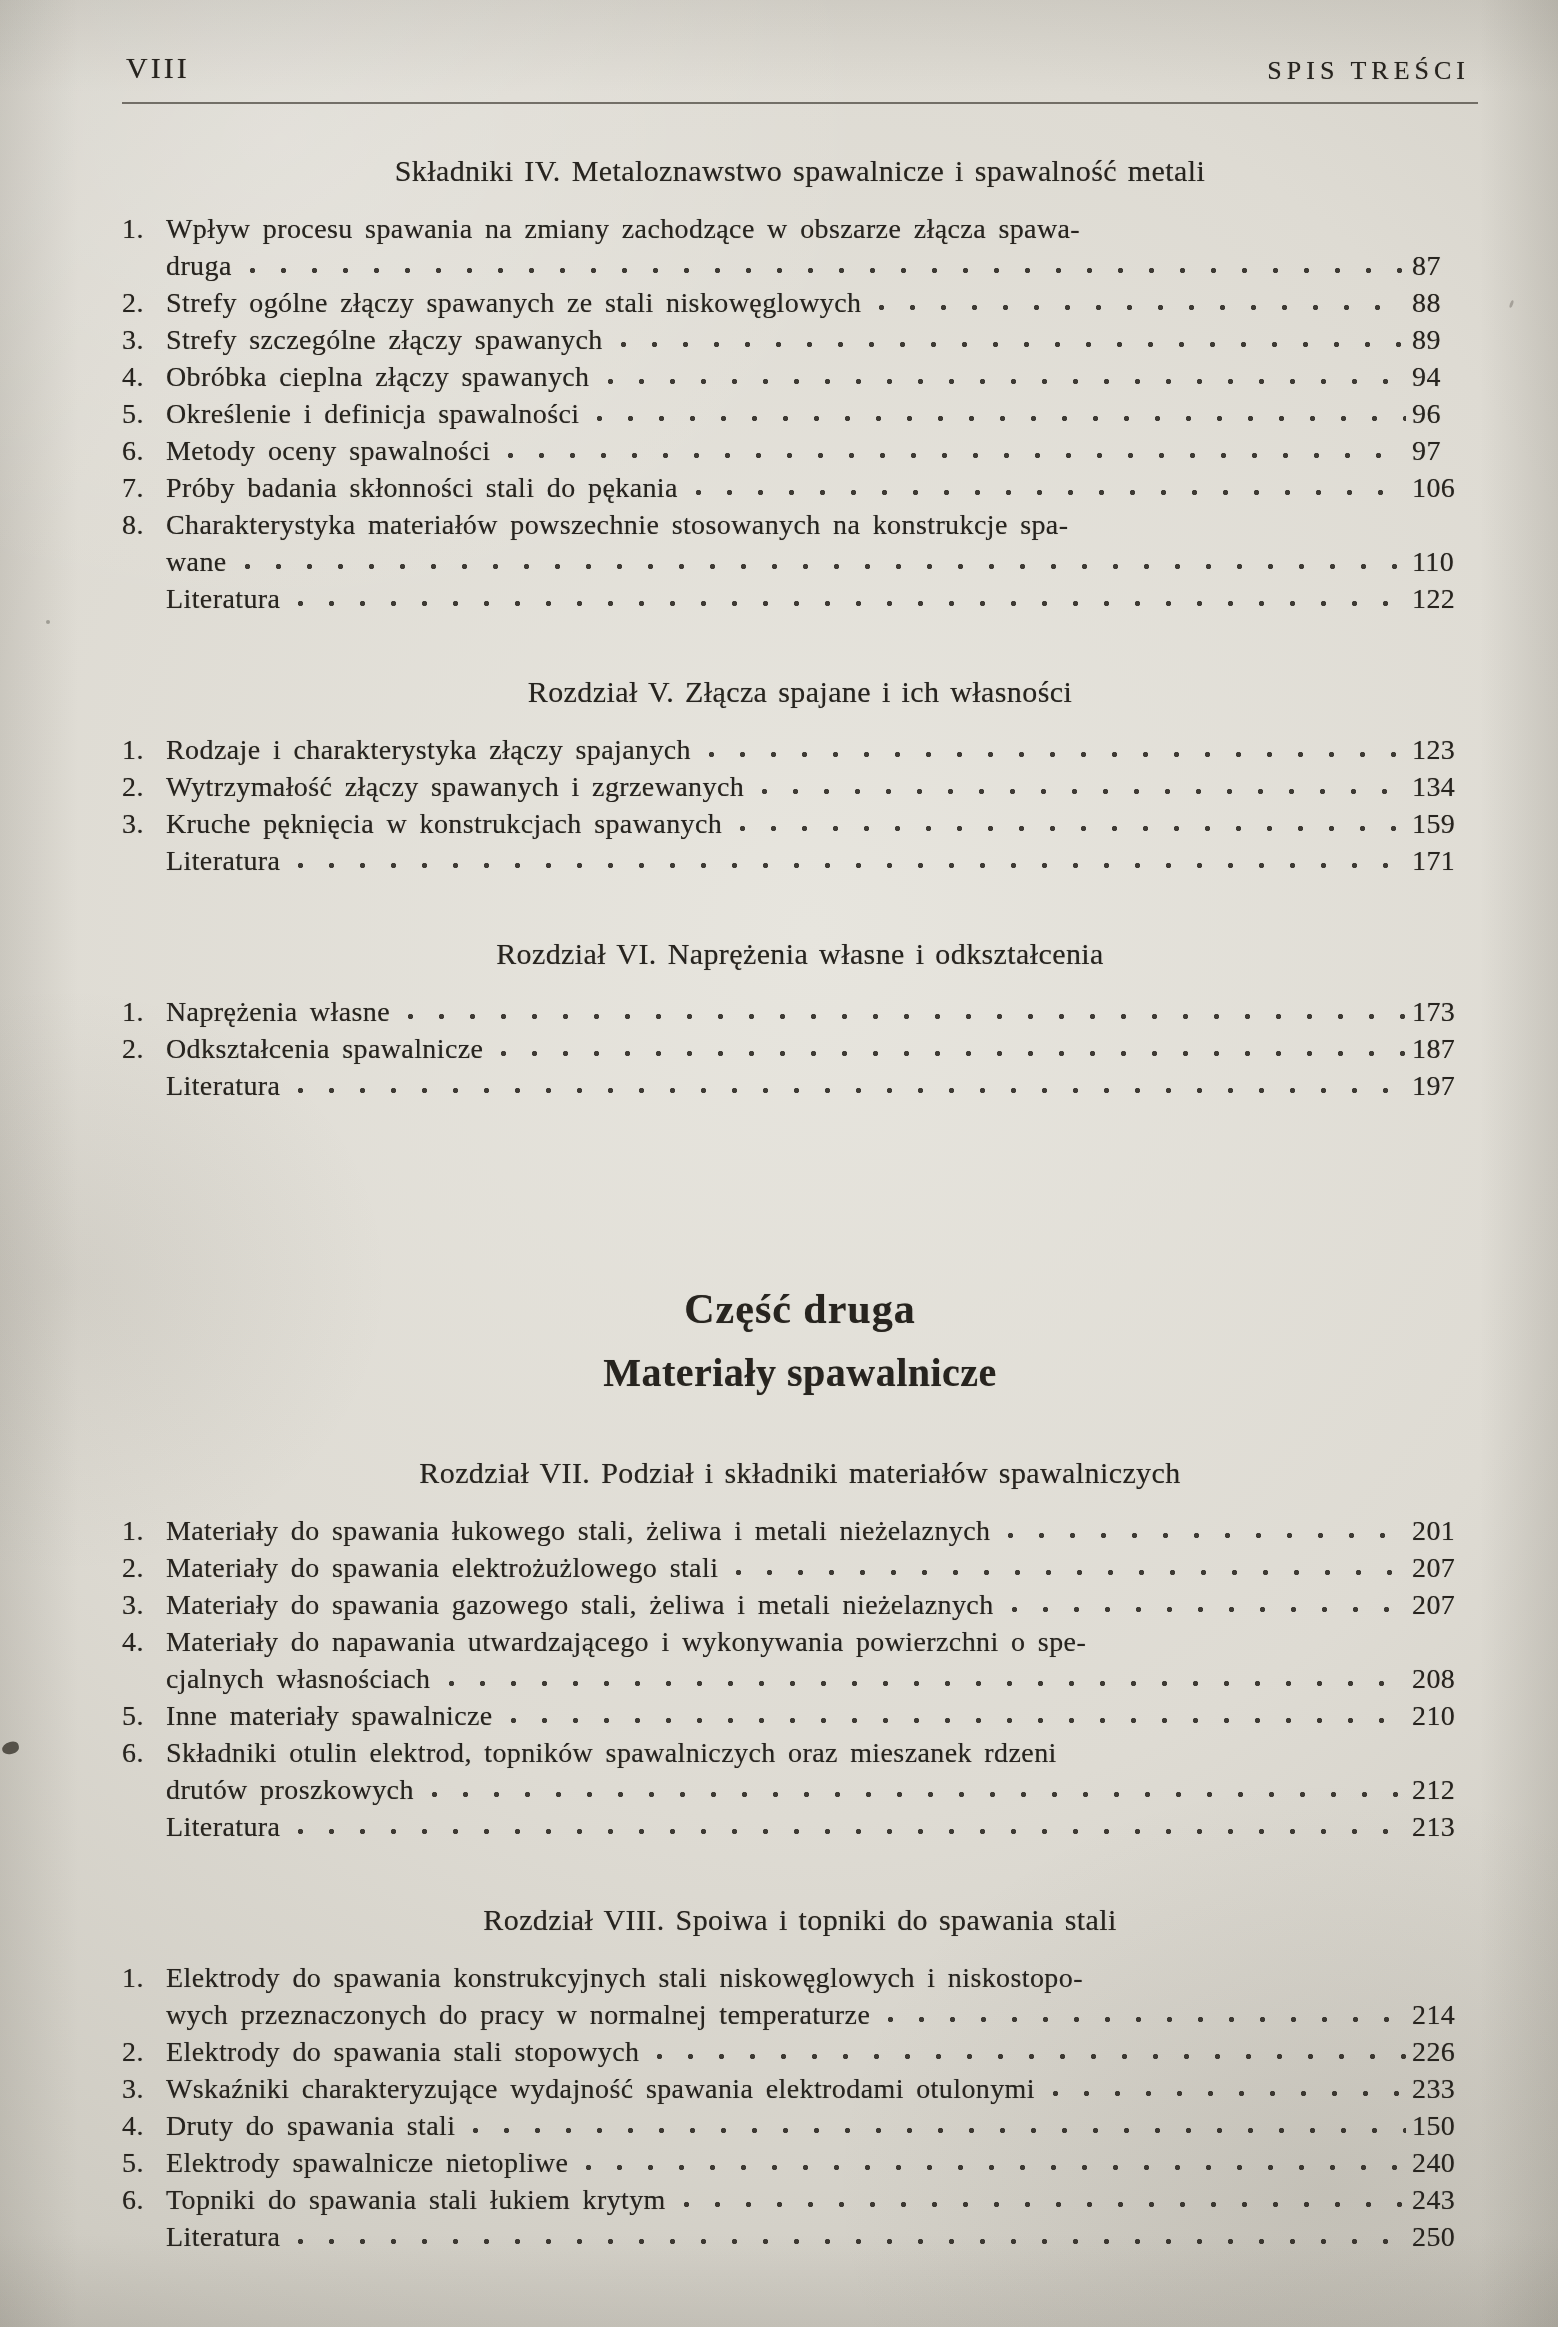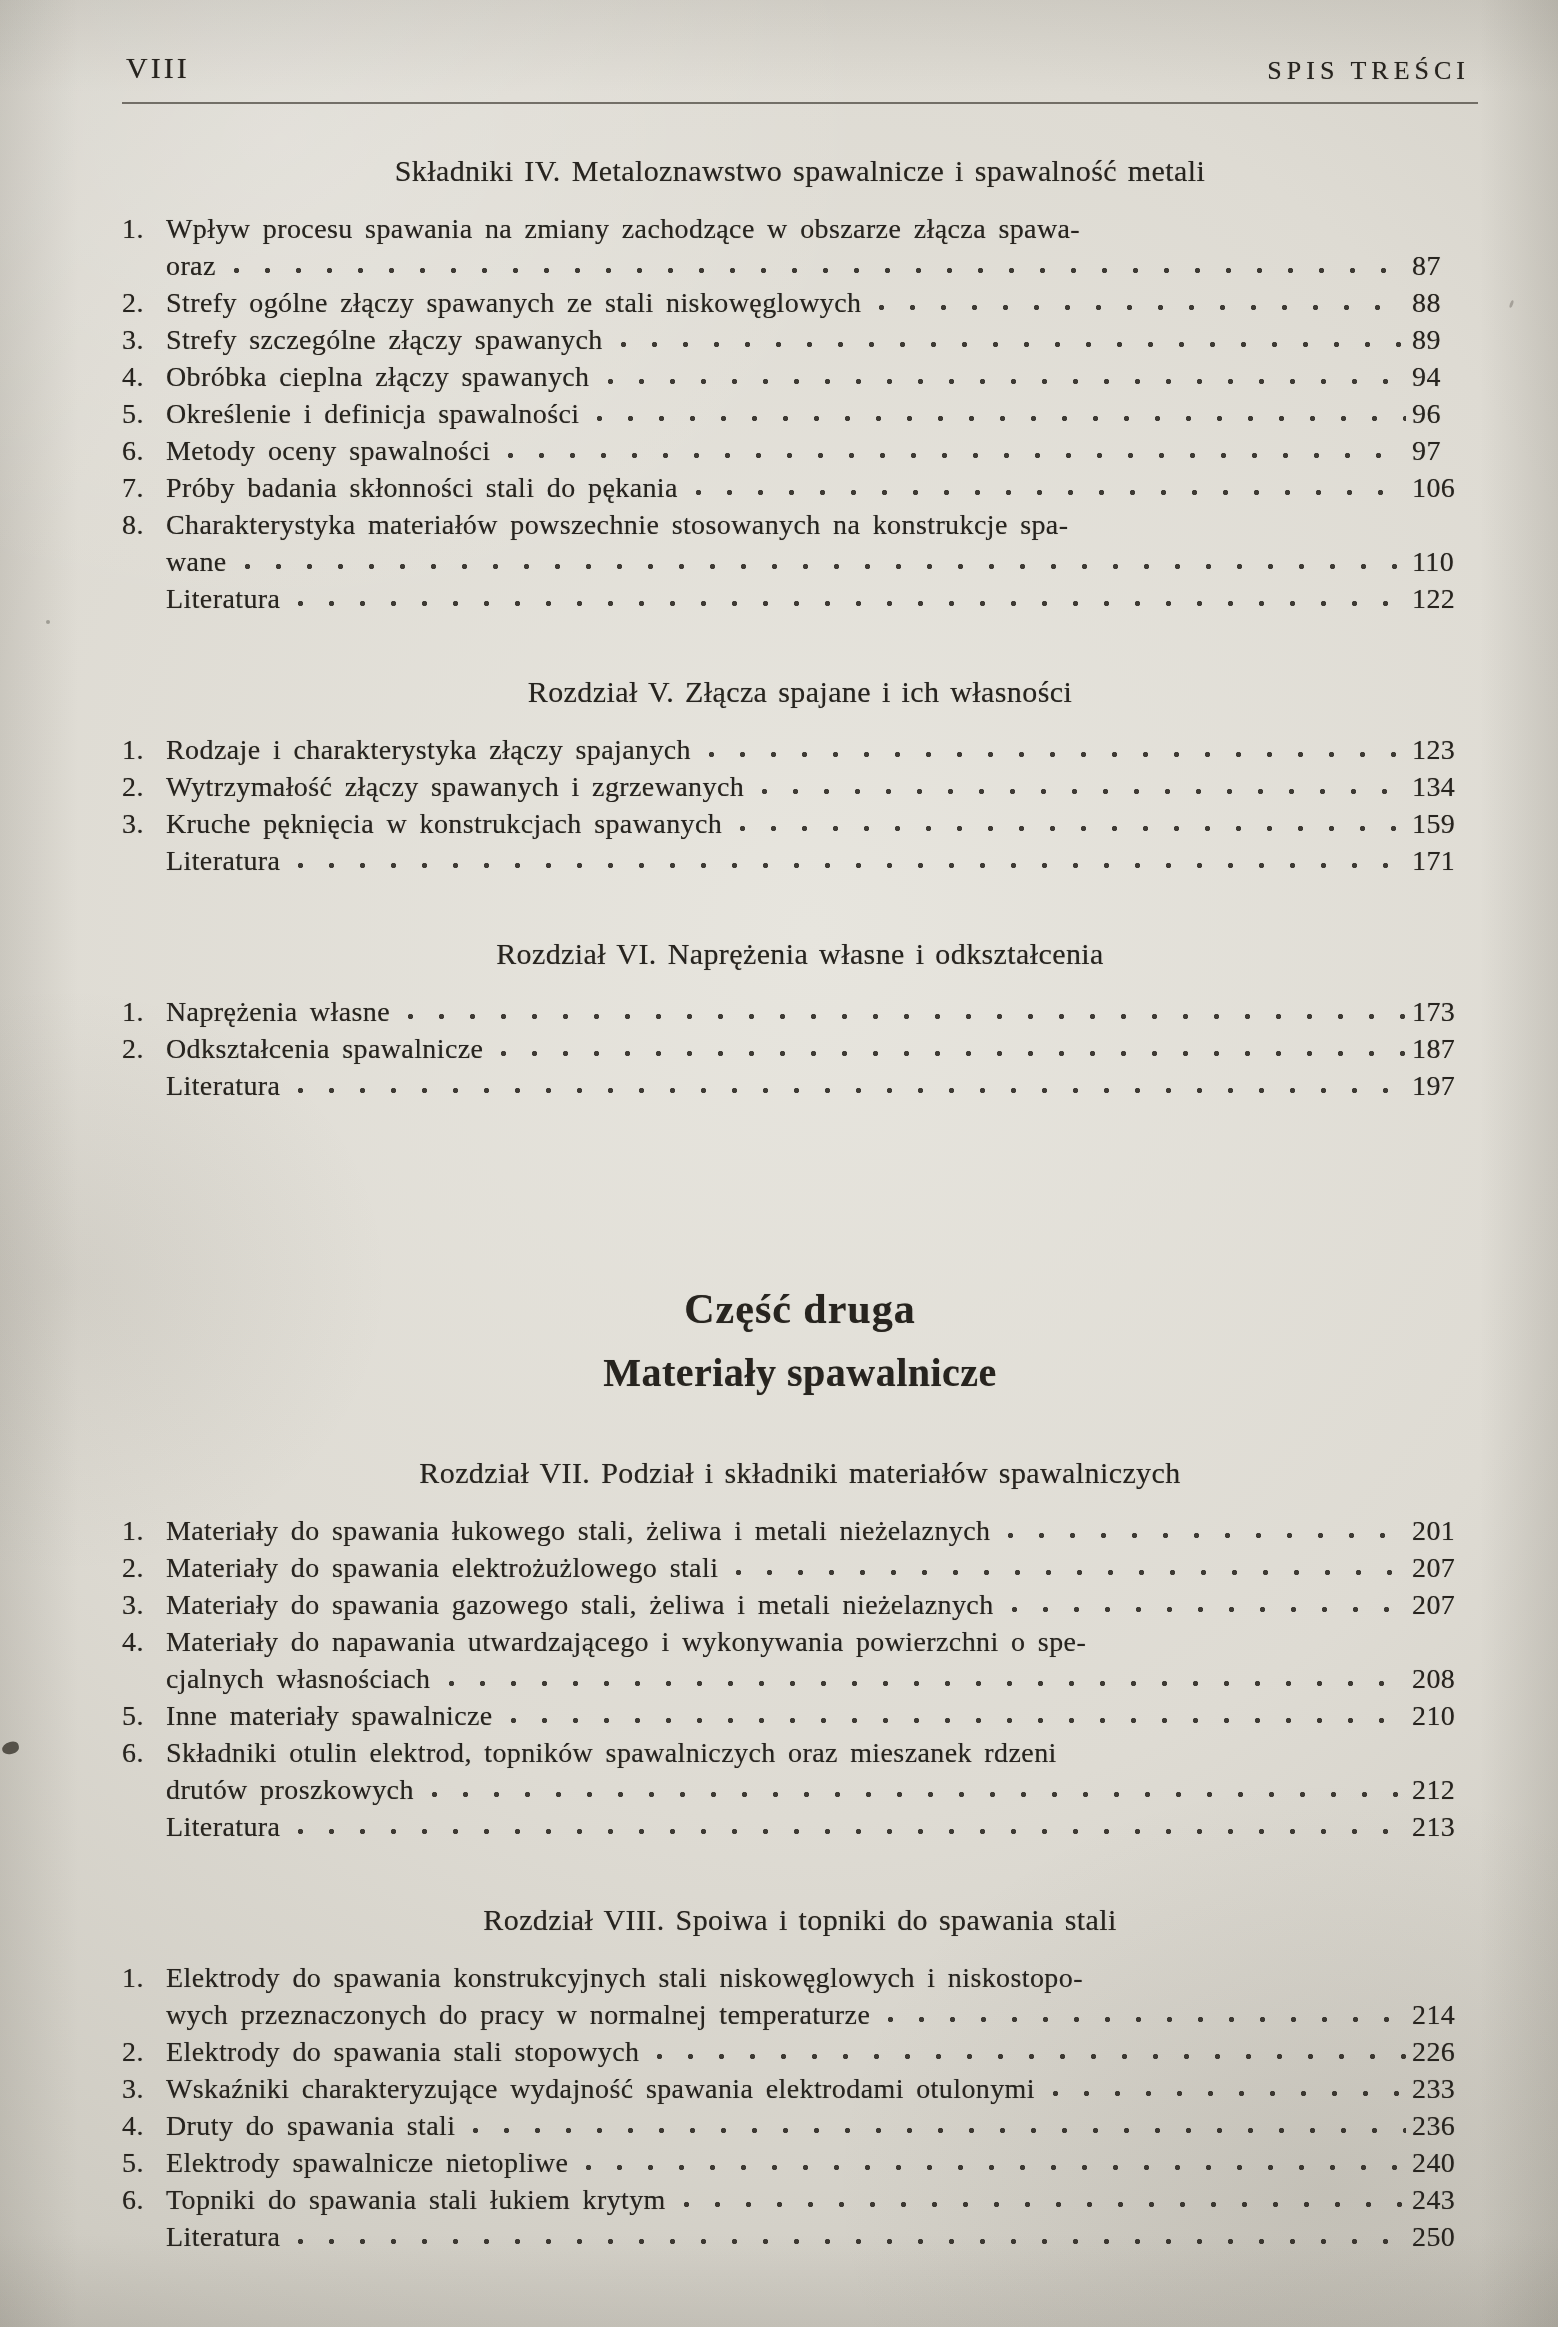--- a/index.html
+++ b/index.html
@@ -76,21 +76,21 @@
   <main class="toc">
       <h2 class="chapter-heading"><span class="h-prefix">Składniki IV.</span> <span class="h-title">Metaloznawstwo spawalnicze i spawalność metali</span></h2>
       <div class="entries">
         <div class="entry">
           <div class="row">
             <span class="num">1.</span>
             <span class="text">Wpływ procesu spawania na zmiany zachodzące w obszarze złącza spawa-</span>
           </div>
           <div class="row">
             <span class="num"></span>
-            <span class="text">oraz</span>
+            <span class="text">druga</span>
             <span class="dots"></span>
             <span class="page-num">87</span>
           </div>
         </div>
         <div class="entry">
           <div class="row">
             <span class="num">2.</span>
             <span class="text">Strefy ogólne złączy spawanych ze stali niskowęglowych</span>
             <span class="dots"></span>
             <span class="page-num">88</span>
@@ -318,21 +318,21 @@
             <span class="text">Wskaźniki charakteryzujące wydajność spawania elektrodami otulonymi</span>
             <span class="dots"></span>
             <span class="page-num">233</span>
           </div>
         </div>
         <div class="entry">
           <div class="row">
             <span class="num">4.</span>
             <span class="text">Druty do spawania stali</span>
             <span class="dots"></span>
-            <span class="page-num">236</span>
+            <span class="page-num">150</span>
           </div>
         </div>
         <div class="entry">
           <div class="row">
             <span class="num">5.</span>
             <span class="text">Elektrody spawalnicze nietopliwe</span>
             <span class="dots"></span>
             <span class="page-num">240</span>
           </div>
         </div>

